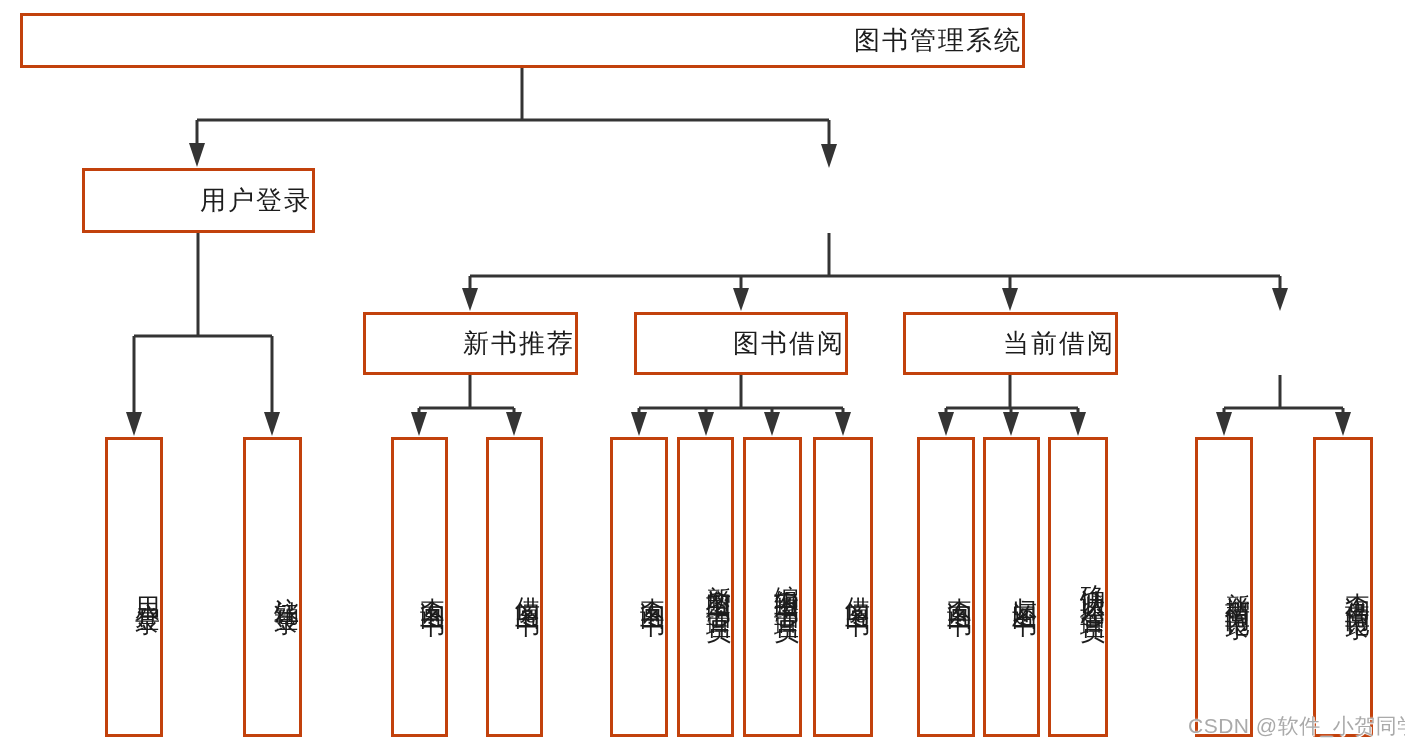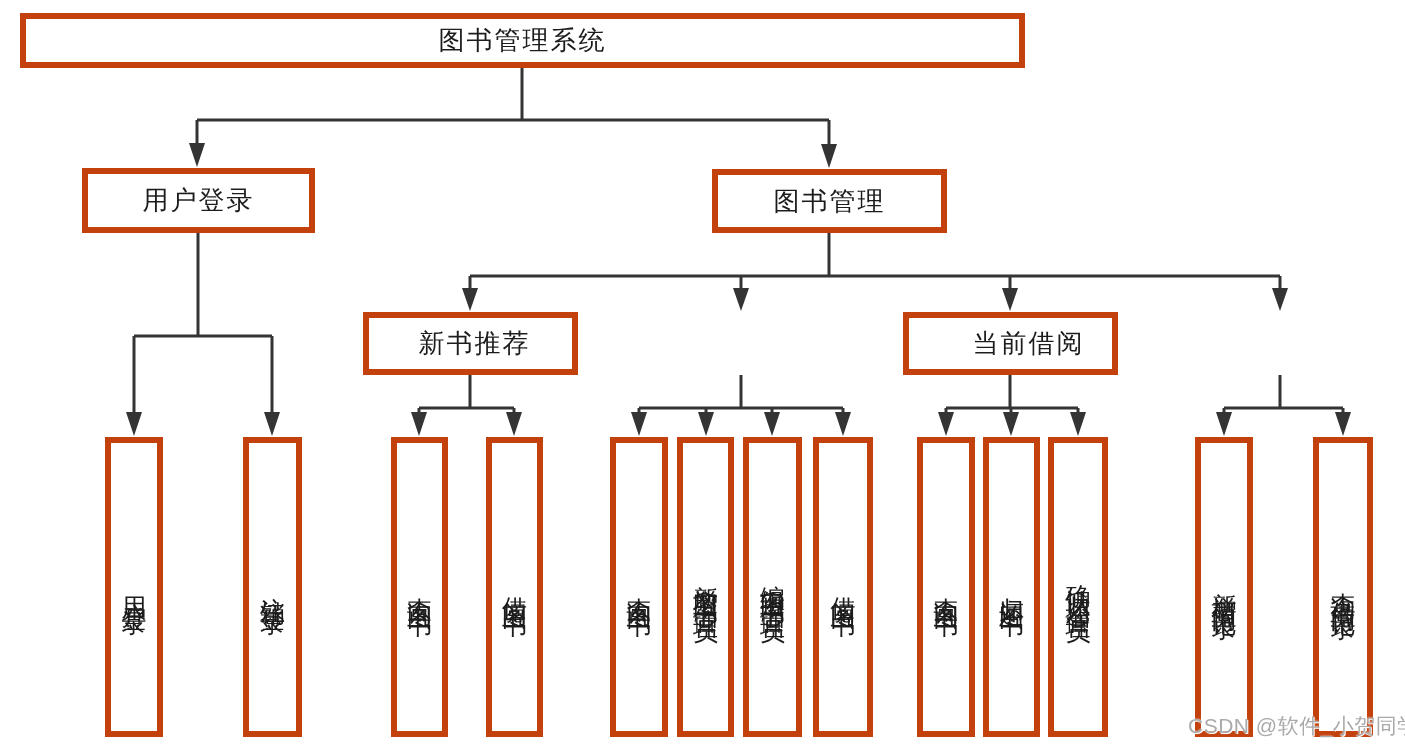--- a/index.html
+++ b/index.html
@@ -27,25 +27,25 @@
     stroke-width: 3;
     fill: none;
   }
   #wires .ar {
     fill: #343434;
     stroke: none;
   }
   .node {
     position: absolute;
     box-sizing: border-box;
-    border: 6px solid #c2410c;
+    border: 3px solid #c2410c;
     background: #ffffff;
     display: flex;
     align-items: center;
-    justify-content: center;
+    justify-content: flex-end;
     color: #1c1c1c;
     font-size: 26px;
     letter-spacing: 2px;
     white-space: nowrap;
   }
   .leaf {
     font-size: 25px;
   }
   .vtext {
     writing-mode: vertical-lr;
@@ -132,27 +132,27 @@
     <path class="ar" d="M1343,436 L1335,412 L1351,412 Z"></path>
   </svg>
 
   <div class="node" style="left:20px; top:13px; width:1005px; height:55px;">
     <span>图书管理系统</span>
   </div>
 
   <div class="node" style="left:82px; top:168px; width:233px; height:65px;">
     <span>用户登录</span>
   </div>
-  <div class="node" style="left:712px; top:169px; width:235px; height:64px;">
-    <span>图书管理</span>
-  </div>
 
   <div class="node" style="left:363px; top:312px; width:215px; height:63px;padding-left:8px;">
     <span>新书推荐</span>
   </div>
+  <div class="node" style="left:634px; top:312px; width:214px; height:63px;">
+    <span>图书借阅</span>
+  </div>
   <div class="node" style="left:903px; top:312px; width:215px; height:63px;padding-left:36px;">
     <span>当前借阅</span>
   </div>
 
   <div class="node leaf" style="left:105px; top:437px; width:58px; height:300px;">
     <span class="vtext">用户登录</span>
   </div>
   <div class="node leaf" style="left:243px; top:437px; width:59px; height:300px;">
     <span class="vtext">注销登录</span>
   </div>

